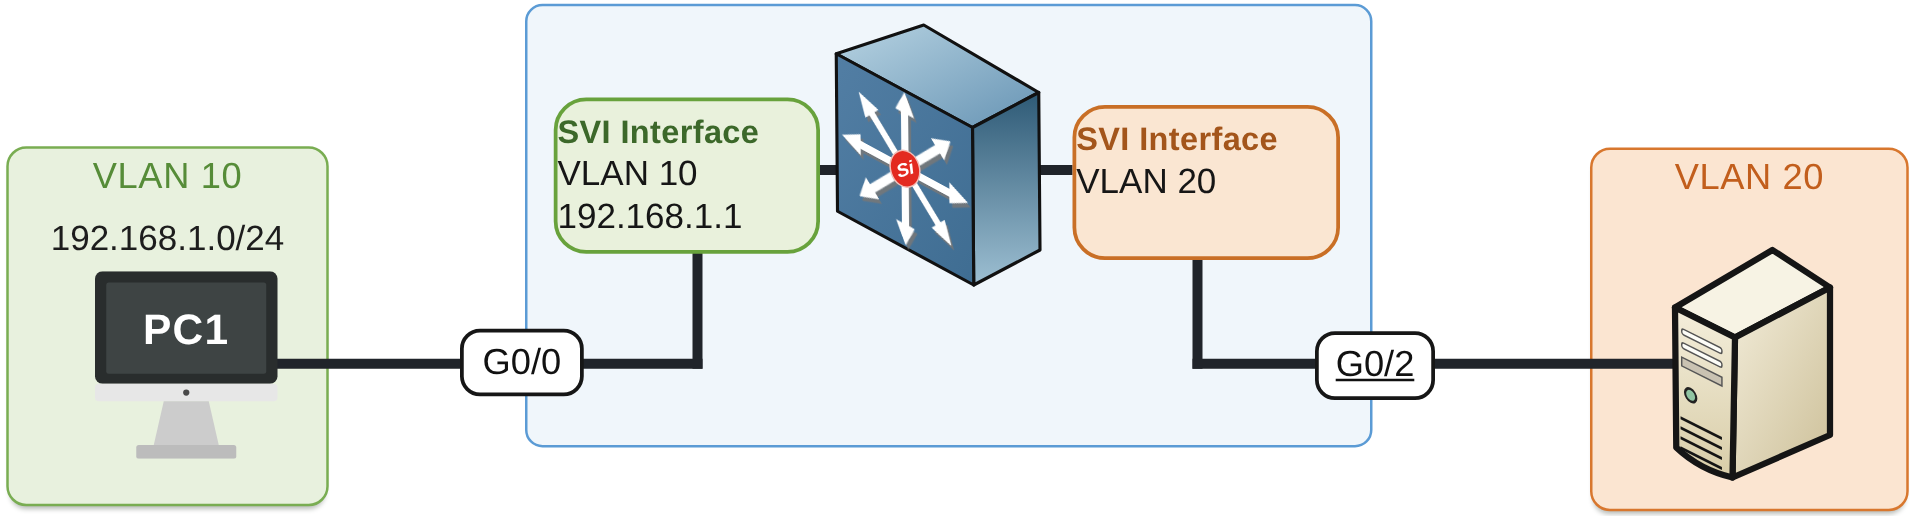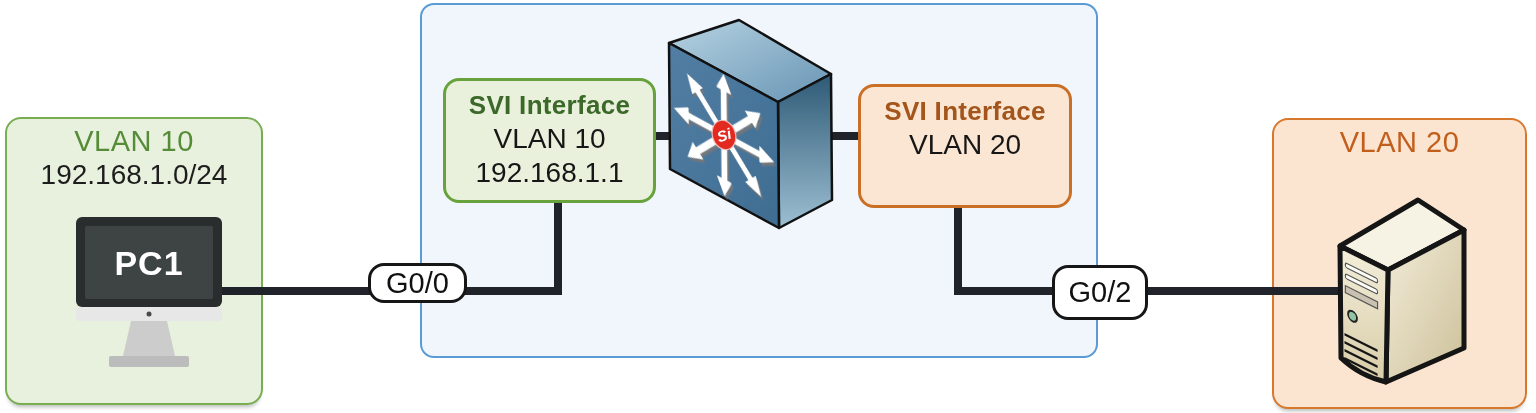--- a/index.html
+++ b/index.html
@@ -9,44 +9,44 @@
     font-family:"Liberation Sans", sans-serif;overflow:hidden;
   }
   
   .zone{position:absolute;z-index:1;border-style:solid;border-width:2px;border-radius:16px;
         text-align:center;box-shadow:0 5px 4px -3px #b8bcb8;}
   .zone-left{left:5px;top:117px;width:258px;height:288px;background:#e8f1de;border-color:#79ad52;}
   .zone-right{left:1272px;top:118px;width:255px;height:291px;background:#fbe5d1;border-color:#d8772e;}
   .zone-title{font-size:29px;font-weight:500;padding-top:6px;letter-spacing:.5px;}
   .zone-left .zone-title{color:#568c38;}
   .zone-right .zone-title{color:#c25e1c;}
-  .zone-subnet{font-size:28px;color:#1d1d1d;margin-top:1px;}
+  .zone-subnet{font-size:28px;color:#1d1d1d;margin-top:17px;}
   
   .center-box{position:absolute;z-index:1;left:420px;top:3px;width:678px;height:355px;
               background:#f0f6fb;border:2px solid #5b9bd5;border-radius:14px;}
   
-  .svi{position:absolute;z-index:3;border-radius:16px;text-align:center;padding-top:8px;}
+  .svi{position:absolute;z-index:3;border-radius:26px;padding-top:8px;}
   .svi-green{left:443px;top:78px;width:213px;height:125px;background:#e9f1dc;border:3px solid #68a23c;}
   .svi-orange{left:858px;top:84px;width:214px;height:124px;background:#fae6d2;border:3px solid #c96f26;}
   .svi-heading{font-size:26px;font-weight:700;line-height:33px;letter-spacing:.3px;}
   .svi-green .svi-heading{color:#3c682a;}
   .svi-orange .svi-heading{color:#a3551b;}
   .svi-line{font-size:28px;line-height:34px;color:#161616;}
   
   .cable{position:absolute;z-index:2;background:#20242a;}
   .cable-left-h{left:220px;top:287px;width:342px;height:8px;}
   .cable-left-v{left:554px;top:198px;width:8px;height:97px;}
   .cable-stub{left:654px;top:132px;width:204px;height:8px;}
   .cable-right-v{left:954px;top:204px;width:8px;height:91px;}
   .cable-right-h{left:954px;top:287px;width:394px;height:8px;}
   
   .badge{position:absolute;z-index:4;background:#ffffff;border:3px solid #161616;border-radius:16px;
          display:flex;align-items:center;justify-content:center;font-size:29px;color:#111;}
-  .badge-left{left:368px;top:263px;width:99px;height:40px;}
-  .badge-right{left:1052px;top:265px;width:96px;height:55px;}
+  .badge-left{left:368px;top:263px;width:99px;height:54px;}
+  .badge-right{left:1052px;top:265px;width:96px;height:55px;text-decoration:underline;}
   
   .device{position:absolute;z-index:3;}
   .pc-pos{left:76px;top:217px;}
   .switch-pos{left:652px;top:12px;}
   .server-pos{left:1336px;top:194px;}
 </style>
 </head>
 <body>
 
 <div class="canvas">

